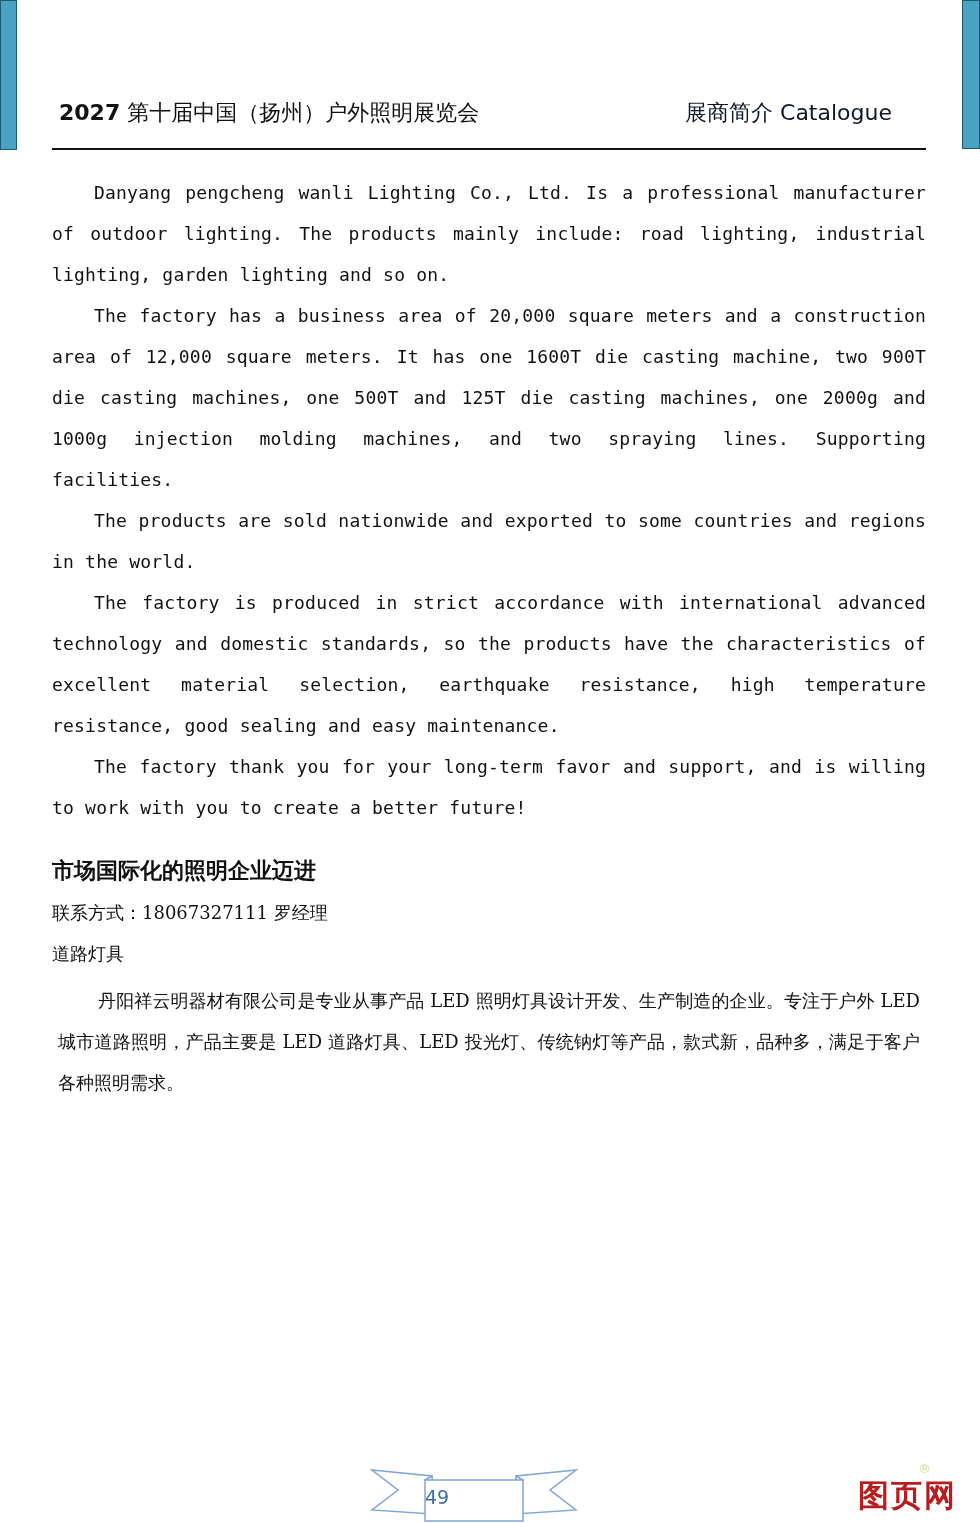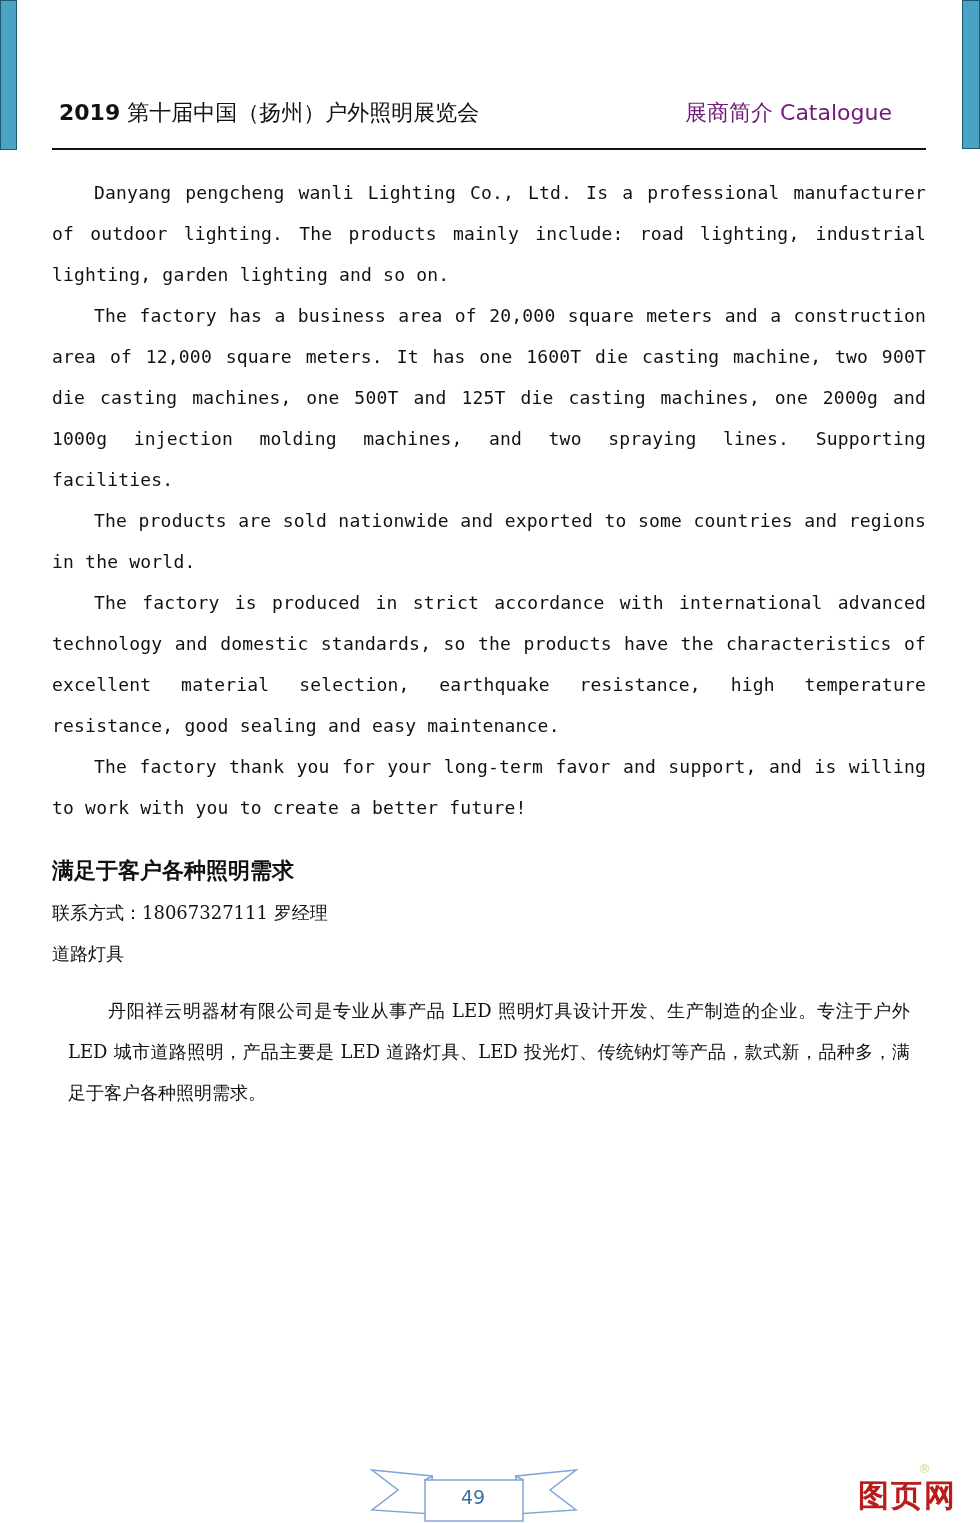--- a/index.html
+++ b/index.html
@@ -2,59 +2,59 @@
 <html><head>
 <meta charset="utf-8">
 <style>
   html, body { margin: 0; padding: 0; background: #ffffff; }
   body { width: 980px; height: 1523px; position: relative; overflow: hidden; font-family: "DejaVu Serif", "Liberation Serif", serif; color: #111; }
   .sidebar-left { position: absolute; left: 0; top: 0; width: 17px; height: 150px; background: #4aa3c2; border: 1px solid #1f5b70; box-sizing: border-box; }
   .sidebar-right { position: absolute; left: 962px; top: 0; width: 18px; height: 149px; background: #4aa3c2; border: 1px solid #1f5b70; box-sizing: border-box; }
   .header { position: absolute; left: 52px; top: 98px; width: 874px; height: 36px; }
   .header-title { position: absolute; left: 7px; top: 0; font-family: "DejaVu Sans", "Liberation Sans", sans-serif; font-size: 22px; color: #111; white-space: nowrap; }
   .header-title .year { font-weight: bold; }
-  .header-catalogue { position: absolute; right: 34px; top: 0; font-family: "DejaVu Sans", "Liberation Sans", sans-serif; font-size: 22px; color: #701a75; white-space: nowrap; }
+  .header-catalogue { position: absolute; right: 34px; top: 0; font-family: "DejaVu Sans", "Liberation Sans", sans-serif; font-size: 22px; color: #0f172a; white-space: nowrap; }
   .header-rule { position: absolute; left: 52px; top: 148px; width: 874px; height: 2px; background: #111; }
 
   .en-section { position: absolute; left: 52px; top: 172px; width: 874px; font-family: "DejaVu Sans Mono", "Liberation Mono", monospace; font-size: 18px; line-height: 41px; letter-spacing: 0.2px; }
   .en-section p { margin: 0; text-indent: 42px; text-align: justify; }
 
   .cn-section { position: absolute; left: 52px; top: 850px; width: 874px; }
   .company-name { font-family: "DejaVu Sans", "Liberation Sans", sans-serif; font-weight: bold; font-size: 22px; line-height: 42px; margin: 0; }
   .cn-line { font-size: 18px; line-height: 41px; margin: 0; }
-  .cn-para { font-size: 18px; line-height: 41px; margin: 16px; text-indent: 40px; text-align: justify; }
+  .cn-para { font-size: 18px; line-height: 41px; margin: 6px; text-indent: 40px; text-align: justify; }
 
   .page-badge { position: absolute; left: 370px; top: 1466px; width: 208px; height: 56px; }
-  .page-number { position: absolute; left: 425px; top: 1486px; width: 96px; text-align: center; font-family: "DejaVu Sans", "Liberation Sans", sans-serif; font-size: 19px; color: #3a6fa8; }
+  .page-number { position: absolute; left: 425px; top: 1486px; width: 96px; text-align: left; font-family: "DejaVu Sans", "Liberation Sans", sans-serif; font-size: 19px; color: #3a6fa8; }
 
   .watermark { position: absolute; left: 858px; top: 1475px; font-family: "DejaVu Sans", "Liberation Sans", sans-serif; font-weight: bold; font-size: 31px; color: #b91c1c; letter-spacing: 2px; }
   .watermark-reg { position: absolute; left: 918px; top: 1461px; font-family: "DejaVu Sans", "Liberation Sans", sans-serif; font-size: 13px; color: #c9dd8c; }
 </style>
 </head>
 <body>
 
 <div class="sidebar-left"></div>
 <div class="sidebar-right"></div>
 
 <div class="header">
-  <div class="header-title"><span class="year">2019</span> <span>第十届中国（扬州）户外照明展览会</span></div>
+  <div class="header-title"><span class="year">2027</span> <span>第十届中国（扬州）户外照明展览会</span></div>
   <div class="header-catalogue">展商简介 Catalogue</div>
 </div>
 <div class="header-rule"></div>
 
 <div class="en-section">
   <p>Danyang pengcheng wanli Lighting Co., Ltd. Is a professional manufacturer of outdoor lighting. The products mainly include: road lighting, industrial lighting, garden lighting and so on.</p>
   <p>The factory has a business area of 20,000 square meters and a construction area of 12,000 square meters. It has one 1600T die casting machine, two 900T die casting machines, one 500T and 125T die casting machines, one 2000g and 1000g injection molding machines, and two spraying lines. Supporting facilities.</p>
   <p>The products are sold nationwide and exported to some countries and regions in the world.</p>
   <p>The factory is produced in strict accordance with international advanced technology and domestic standards, so the products have the characteristics of excellent material selection, earthquake resistance, high temperature resistance, good sealing and easy maintenance.</p>
   <p>The factory thank you for your long-term favor and support, and is willing to work with you to create a better future!</p>
 </div>
 
 <div class="cn-section">
-  <h2 class="company-name">满足于客户各种照明需求</h2>
+  <h2 class="company-name">市场国际化的照明企业迈进</h2>
   <p class="cn-line">联系方式：18067327111 罗经理</p>
   <p class="cn-line">道路灯具</p>
   <p class="cn-para">丹阳祥云明器材有限公司是专业从事产品 LED 照明灯具设计开发、生产制造的企业。专注于户外 LED 城市道路照明，产品主要是 LED 道路灯具、LED 投光灯、传统钠灯等产品，款式新，品种多，满足于客户各种照明需求。</p>
 </div>
 
 <svg class="page-badge" viewBox="0 0 208 56" xmlns="http://www.w3.org/2000/svg">
   <g fill="#ffffff" stroke="#7fa6d6" stroke-width="1.5">
     <polygon points="2,4 62,10 62,48 2,44 28,24"></polygon>
     <polygon points="206,4 146,10 146,48 206,44 180,24"></polygon>
     <polygon points="55,14 62,10 62,18"></polygon>

